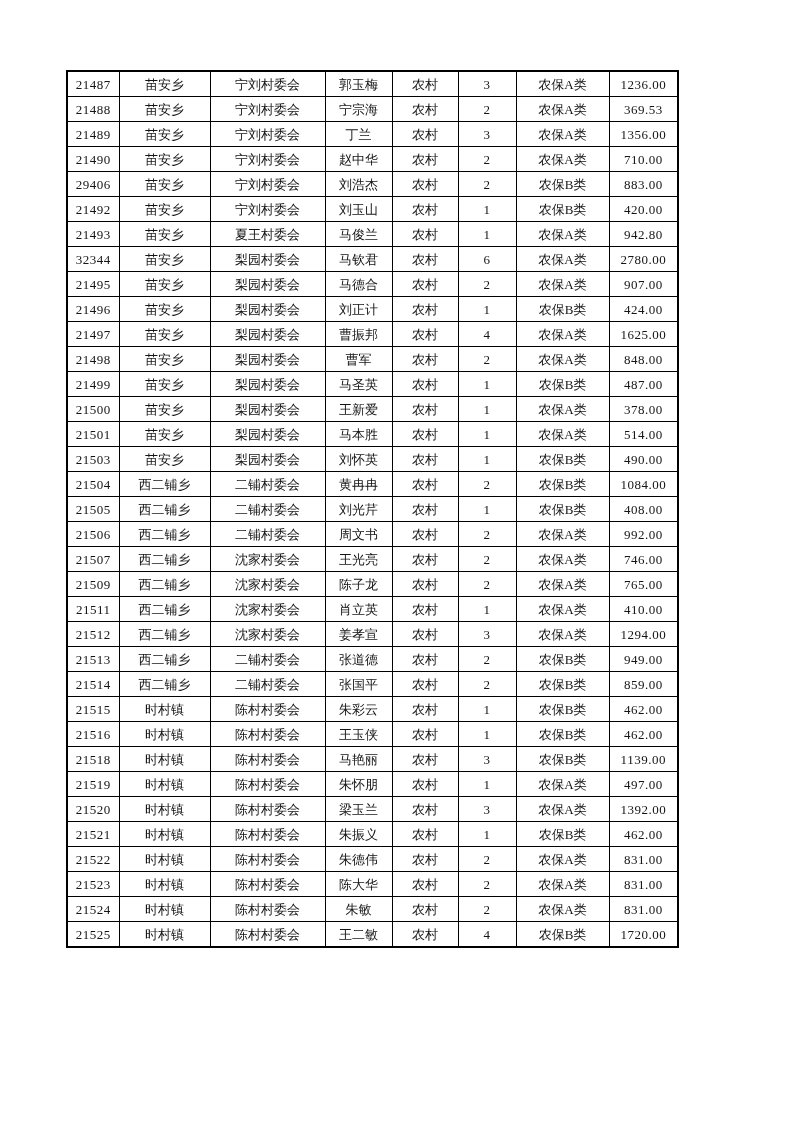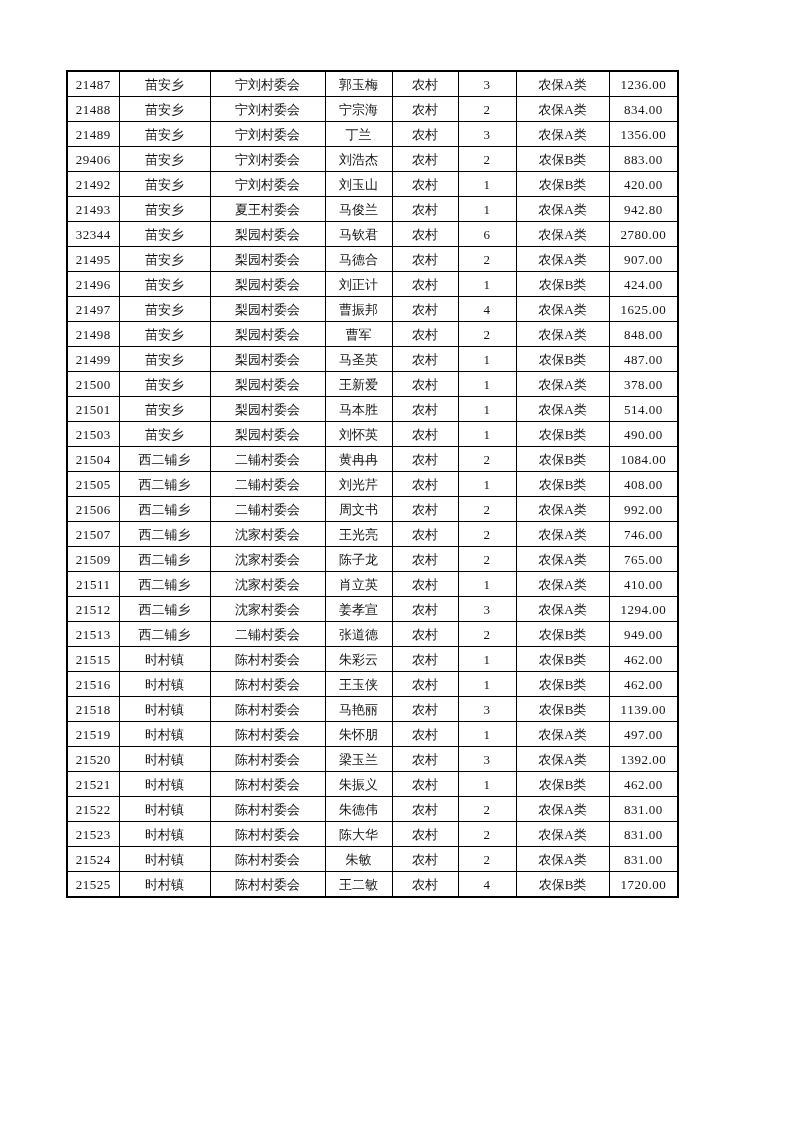--- a/index.html
+++ b/index.html
@@ -70,31 +70,41 @@
           <td class="num">1236.00</td>
         </tr>
         <tr>
           <td class="num">21488</td>
           <td>苗安乡</td>
           <td>宁刘村委会</td>
           <td>宁宗海</td>
           <td>农村</td>
           <td class="num">2</td>
           <td>农保A类</td>
-          <td class="num">834.00</td>
+          <td class="num">369.53</td>
         </tr>
         <tr>
           <td class="num">21489</td>
           <td>苗安乡</td>
           <td>宁刘村委会</td>
           <td>丁兰</td>
           <td>农村</td>
           <td class="num">3</td>
           <td>农保A类</td>
           <td class="num">1356.00</td>
+        </tr>
+        <tr>
+          <td class="num">21490</td>
+          <td>苗安乡</td>
+          <td>宁刘村委会</td>
+          <td>赵中华</td>
+          <td>农村</td>
+          <td class="num">2</td>
+          <td>农保A类</td>
+          <td class="num">710.00</td>
         </tr>
         <tr>
           <td class="num">29406</td>
           <td>苗安乡</td>
           <td>宁刘村委会</td>
           <td>刘浩杰</td>
           <td>农村</td>
           <td class="num">2</td>
           <td>农保B类</td>
           <td class="num">883.00</td>
@@ -281,20 +291,30 @@
         </tr>
         <tr>
           <td class="num">21513</td>
           <td>西二铺乡</td>
           <td>二铺村委会</td>
           <td>张道德</td>
           <td>农村</td>
           <td class="num">2</td>
           <td>农保B类</td>
           <td class="num">949.00</td>
+        </tr>
+        <tr>
+          <td class="num">21514</td>
+          <td>西二铺乡</td>
+          <td>二铺村委会</td>
+          <td>张国平</td>
+          <td>农村</td>
+          <td class="num">2</td>
+          <td>农保B类</td>
+          <td class="num">859.00</td>
         </tr>
         <tr>
           <td class="num">21515</td>
           <td>时村镇</td>
           <td>陈村村委会</td>
           <td>朱彩云</td>
           <td>农村</td>
           <td class="num">1</td>
           <td>农保B类</td>
           <td class="num">462.00</td>

